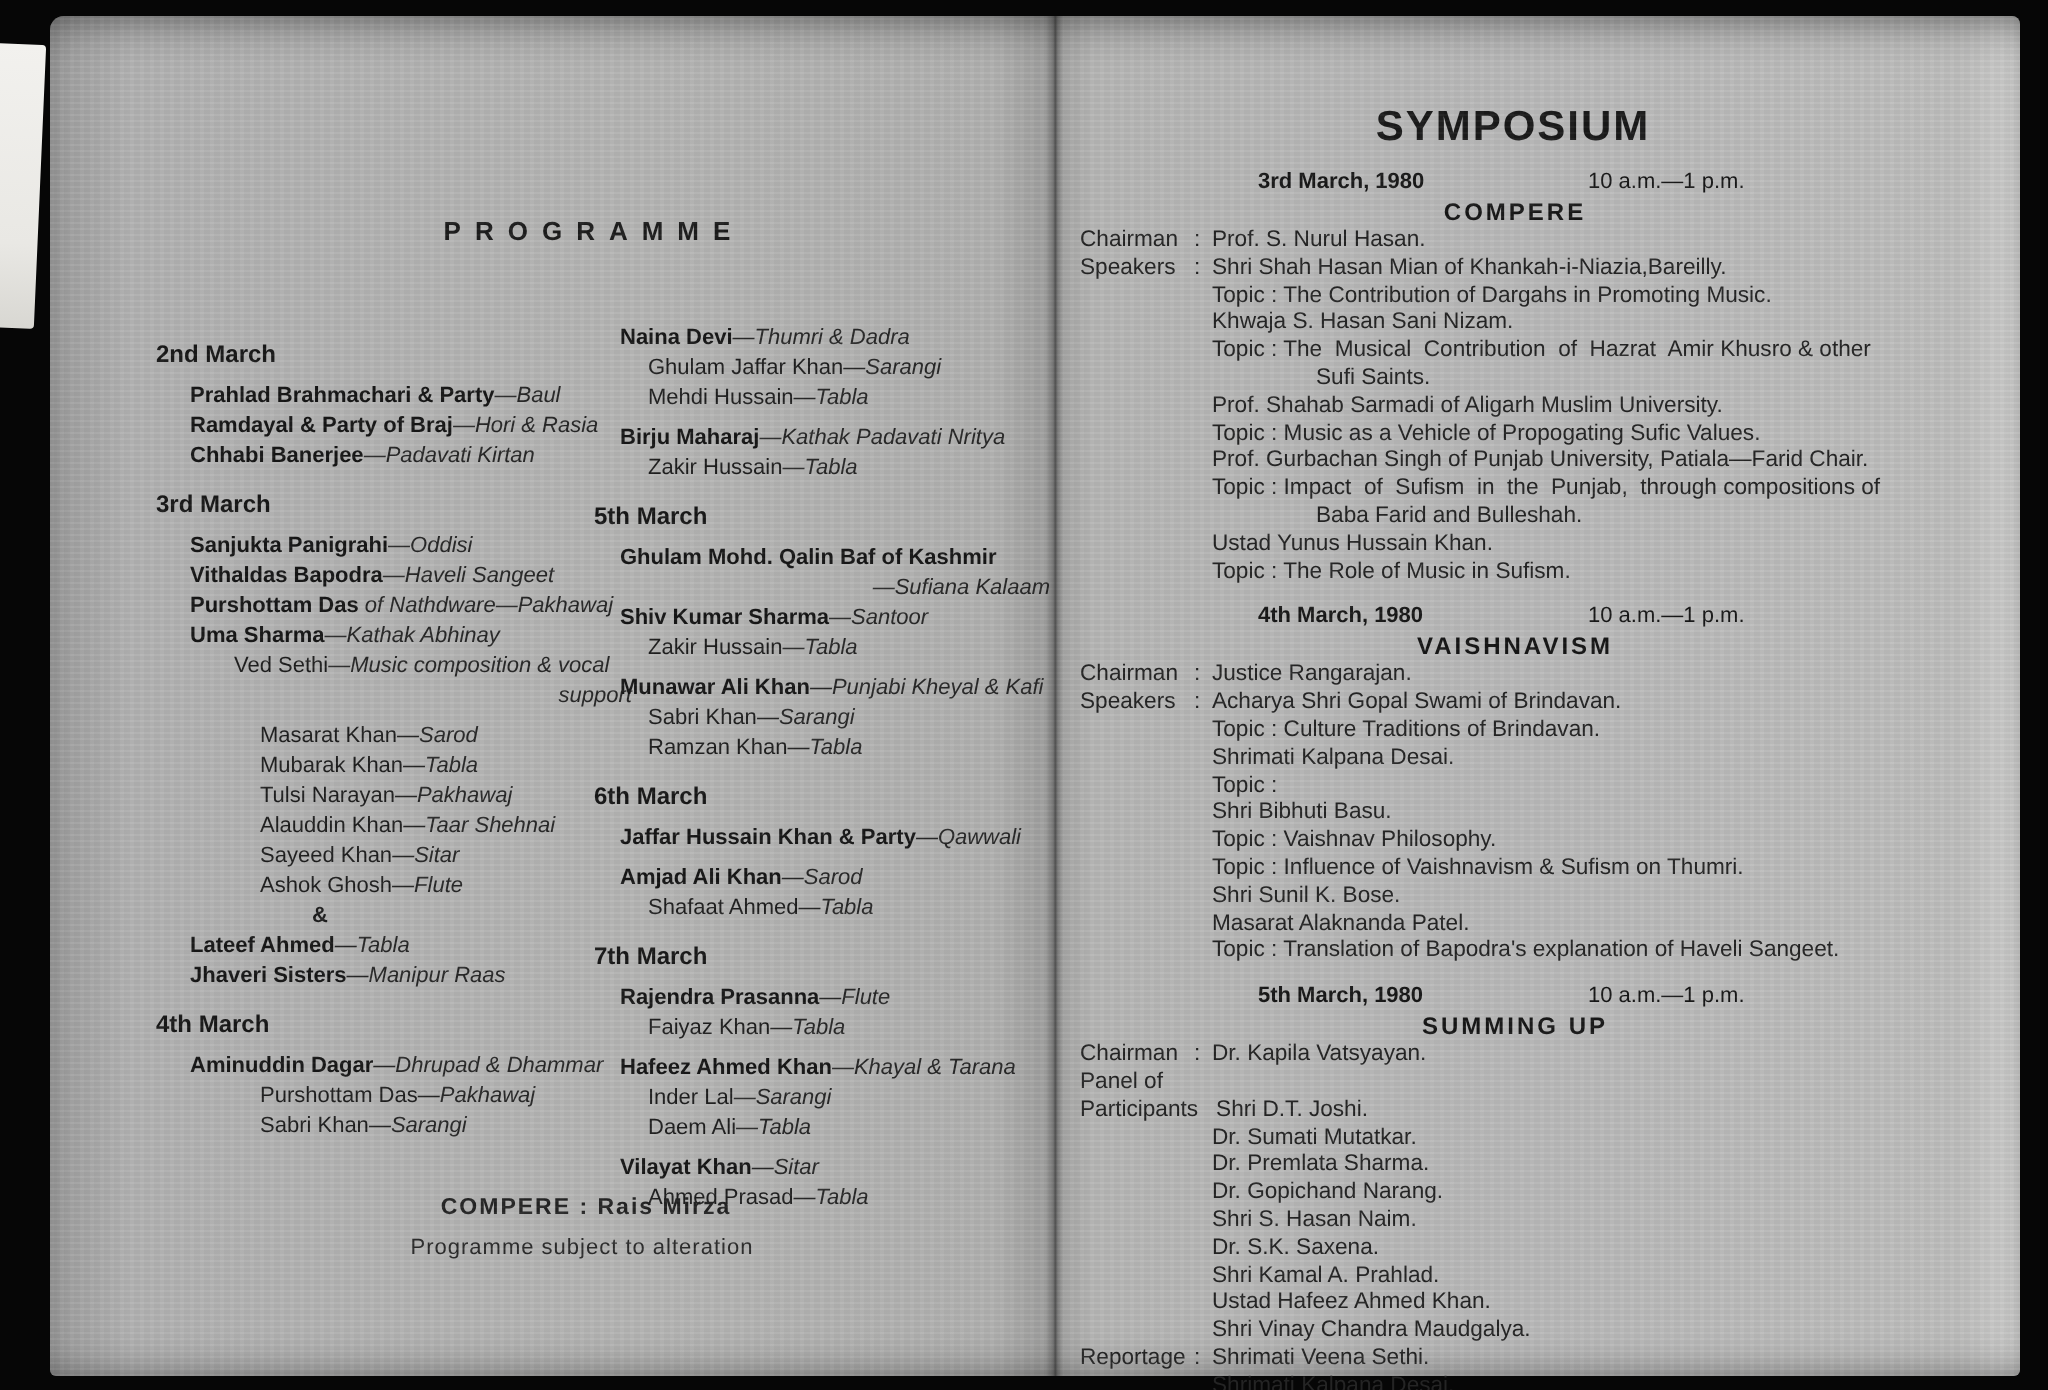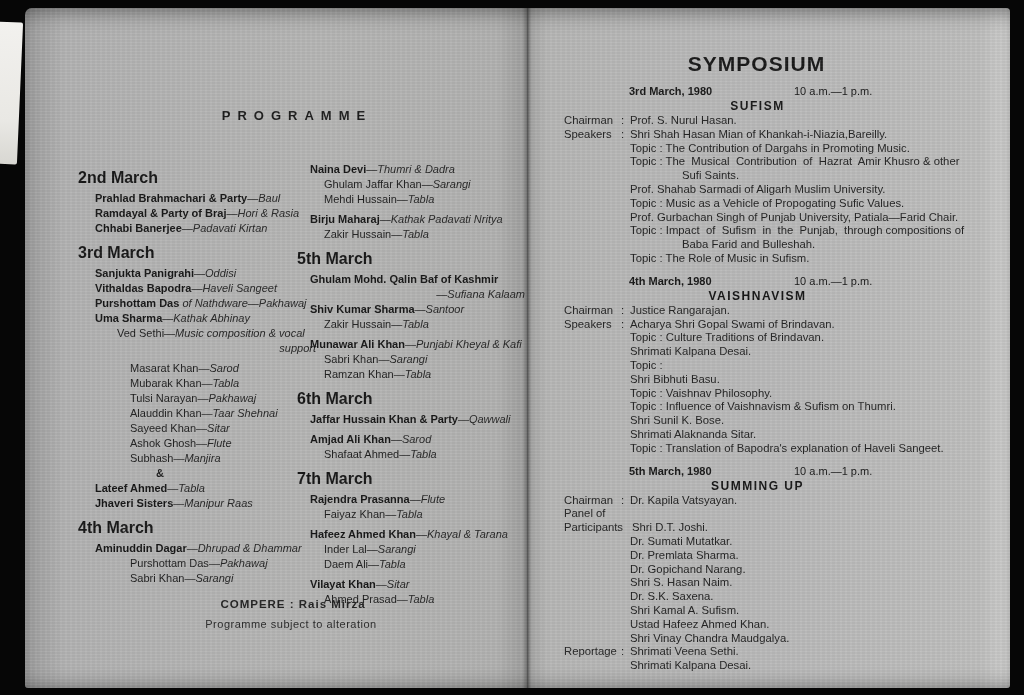--- a/index.html
+++ b/index.html
@@ -42,21 +42,21 @@
 
   
   .prog-title{
     position:absolute;top:100px;left:0;width:100%;margin:0;text-align:center;text-indent:44px;
     font-size:13px;font-weight:bold;letter-spacing:7px;color:#1d1d1d;
   }
   .prog-col{position:absolute;font-size:11px;line-height:15px;white-space:nowrap;}
   .col1{left:53px;top:162px;width:242px;}
   .col2{left:272px;top:154px;width:232px;}
   .prog-section{margin-bottom:9px;}
-  .date-h{font-weight:bold;font-size:16px;color:#171717;margin:0 0 6px 0;}
+  .date-h{font-weight:bold;font-size:12px;color:#171717;margin:0 0 6px 0;}
   .line{margin:0;}
   .col1 .lvl1{padding-left:17px;}
   .col1 .lvl2{padding-left:39px;}
   .col1 .lvl3{padding-left:52px;}
   .col2 .lvl1{padding-left:13px;}
   .col2 .lvl2{padding-left:27px;}
   .line .nm{color:#1e1e1e;}
   .lvl1 > .nm{font-weight:bold;color:#161616;}
   .line .mid,.line .dt{font-style:italic;color:#272727;}
   .line.right{text-align:right;padding-right:4px;}
@@ -78,21 +78,21 @@
   }
   .sessions{margin-top:9px;padding-left:8px;padding-right:4px;}
   .session{margin-bottom:9px;}
   .sess-head{position:relative;height:14px;}
   .sess-date{position:absolute;left:89px;font-weight:bold;font-size:11px;color:#171717;}
   .sess-time{position:absolute;left:254px;font-weight:normal;font-size:11px;color:#171717;}
   .sess-title{
     text-align:center;text-indent:-30px;font-weight:bold;font-size:12px;
     letter-spacing:1.5px;color:#161616;line-height:14px;margin-bottom:1px;
   }
-  .srow{display:flex;line-height:13.8px;font-size:11.3px;color:#242424;margin-left:24px;}
+  .srow{display:flex;line-height:13.8px;font-size:11.3px;color:#242424;}
   .slabel{min-width:57px;flex:none;white-space:nowrap;}
   .scolon{width:9px;flex:none;}
   .stext{flex:1;white-space:pre-wrap;}
   .srow.ind .stext{padding-left:52px;}
 </style>
 </head>
 <body>
 
 <div class="fragment"></div>
 
@@ -115,21 +115,20 @@
           <div class="line lvl1"><span class="nm">Uma Sharma</span><span class="dt">—Kathak Abhinay</span></div>
           <div class="line lvl2"><span class="nm">Ved Sethi</span><span class="dt">—Music composition &amp; vocal</span></div>
           <div class="line  right"><span class="mid">support</span></div>
           <div class="gapline"></div>
           <div class="line lvl3"><span class="nm">Masarat Khan</span><span class="dt">—Sarod</span></div>
           <div class="line lvl3"><span class="nm">Mubarak Khan</span><span class="dt">—Tabla</span></div>
           <div class="line lvl3"><span class="nm">Tulsi Narayan</span><span class="dt">—Pakhawaj</span></div>
           <div class="line lvl3"><span class="nm">Alauddin Khan</span><span class="dt">—Taar Shehnai</span></div>
           <div class="line lvl3"><span class="nm">Sayeed Khan</span><span class="dt">—Sitar</span></div>
           <div class="line lvl3"><span class="nm">Ashok Ghosh</span><span class="dt">—Flute</span></div>
-          <div class="line lvl3"><span class="nm">Subhash</span><span class="dt">—Manjira</span></div>
           <div class="line  amp"><span class="nm">&amp;</span></div>
           <div class="line lvl1"><span class="nm">Lateef Ahmed</span><span class="dt">—Tabla</span></div>
           <div class="line lvl1"><span class="nm">Jhaveri Sisters</span><span class="dt">—Manipur Raas</span></div>
         </div>
         <div class="prog-section">
           <div class="date-h">4th March</div>
           <div class="line lvl1"><span class="nm">Aminuddin Dagar</span><span class="dt">—Dhrupad &amp; Dhammar</span></div>
           <div class="line lvl3"><span class="nm">Purshottam Das</span><span class="dt">—Pakhawaj</span></div>
           <div class="line lvl3"><span class="nm">Sabri Khan</span><span class="dt">—Sarangi</span></div>
         </div>
@@ -181,39 +180,44 @@
   <div class="gutter"></div>
 
   <div class="page page-right">
     <h1 class="symp-title">SYMPOSIUM</h1>
     <div class="sessions" id="sessions">
         <div class="session">
           <div class="sess-head">
             <span class="sess-date">3rd March, 1980</span>
             <span class="sess-time">10 a.m.—1 p.m.</span>
           </div>
-          <div class="sess-title">SUFISM</div>
+          <div class="sess-title">COMPERE</div>
           <div class="srow">
             <span class="slabel">Chairman</span>
             <span class="scolon">:</span>
             <span class="stext">Prof. S. Nurul Hasan.</span>
           </div>
           <div class="srow">
             <span class="slabel">Speakers</span>
             <span class="scolon">:</span>
             <span class="stext">Shri Shah Hasan Mian of Khankah-i-Niazia,Bareilly.</span>
           </div>
           <div class="srow">
             <span class="slabel"></span>
             <span class="scolon"></span>
             <span class="stext">Topic : The Contribution of Dargahs in Promoting Music.</span>
           </div>
           <div class="srow">
             <span class="slabel"></span>
             <span class="scolon"></span>
+            <span class="stext">Khwaja S. Hasan Sani Nizam.</span>
+          </div>
+          <div class="srow">
+            <span class="slabel"></span>
+            <span class="scolon"></span>
             <span class="stext">Topic : The  Musical  Contribution  of  Hazrat  Amir Khusro &amp; other</span>
           </div>
           <div class="srow ind">
             <span class="slabel"></span>
             <span class="scolon"></span>
             <span class="stext">Sufi Saints.</span>
           </div>
           <div class="srow">
             <span class="slabel"></span>
             <span class="scolon"></span>
@@ -235,20 +239,21 @@
             <span class="stext">Topic : Impact  of  Sufism  in  the  Punjab,  through compositions of</span>
           </div>
           <div class="srow ind">
             <span class="slabel"></span>
             <span class="scolon"></span>
             <span class="stext">Baba Farid and Bulleshah.</span>
           </div>
           <div class="srow">
             <span class="slabel"></span>
             <span class="scolon"></span>
+            <span class="stext">Ustad Yunus Hussain Khan.</span>
           </div>
           <div class="srow">
             <span class="slabel"></span>
             <span class="scolon"></span>
             <span class="stext">Topic : The Role of Music in Sufism.</span>
           </div>
         </div>
         <div class="session">
           <div class="sess-head">
             <span class="sess-date">4th March, 1980</span>
@@ -296,21 +301,21 @@
             <span class="stext">Topic : Influence of Vaishnavism &amp; Sufism on Thumri.</span>
           </div>
           <div class="srow">
             <span class="slabel"></span>
             <span class="scolon"></span>
             <span class="stext">Shri Sunil K. Bose.</span>
           </div>
           <div class="srow">
             <span class="slabel"></span>
             <span class="scolon"></span>
-            <span class="stext">Shrimati Alaknanda Sitar.</span>
+            <span class="stext">Masarat Alaknanda Patel.</span>
           </div>
           <div class="srow">
             <span class="slabel"></span>
             <span class="scolon"></span>
             <span class="stext">Topic : Translation of Bapodra's explanation of Haveli Sangeet.</span>
           </div>
         </div>
         <div class="session">
           <div class="sess-head">
             <span class="sess-date">5th March, 1980</span>
@@ -353,21 +358,21 @@
             <span class="stext">Shri S. Hasan Naim.</span>
           </div>
           <div class="srow">
             <span class="slabel"></span>
             <span class="scolon"></span>
             <span class="stext">Dr. S.K. Saxena.</span>
           </div>
           <div class="srow">
             <span class="slabel"></span>
             <span class="scolon"></span>
-            <span class="stext">Shri Kamal A. Sufism.</span>
+            <span class="stext">Shri Kamal A. Prahlad.</span>
           </div>
           <div class="srow">
             <span class="slabel"></span>
             <span class="scolon"></span>
             <span class="stext">Ustad Hafeez Ahmed Khan.</span>
           </div>
           <div class="srow">
             <span class="slabel"></span>
             <span class="scolon"></span>
             <span class="stext">Shri Vinay Chandra Maudgalya.</span>

